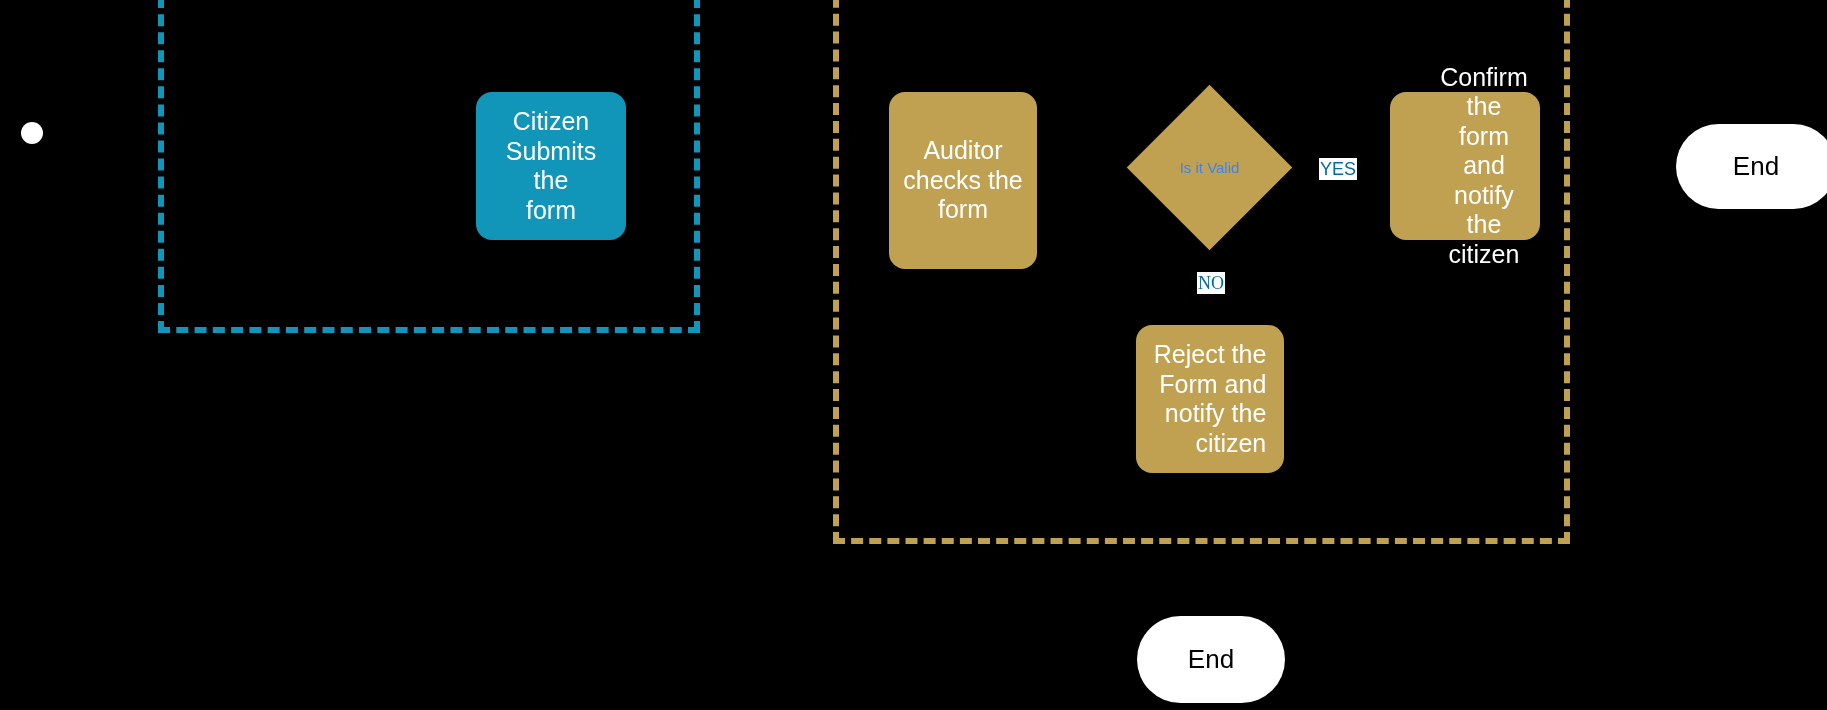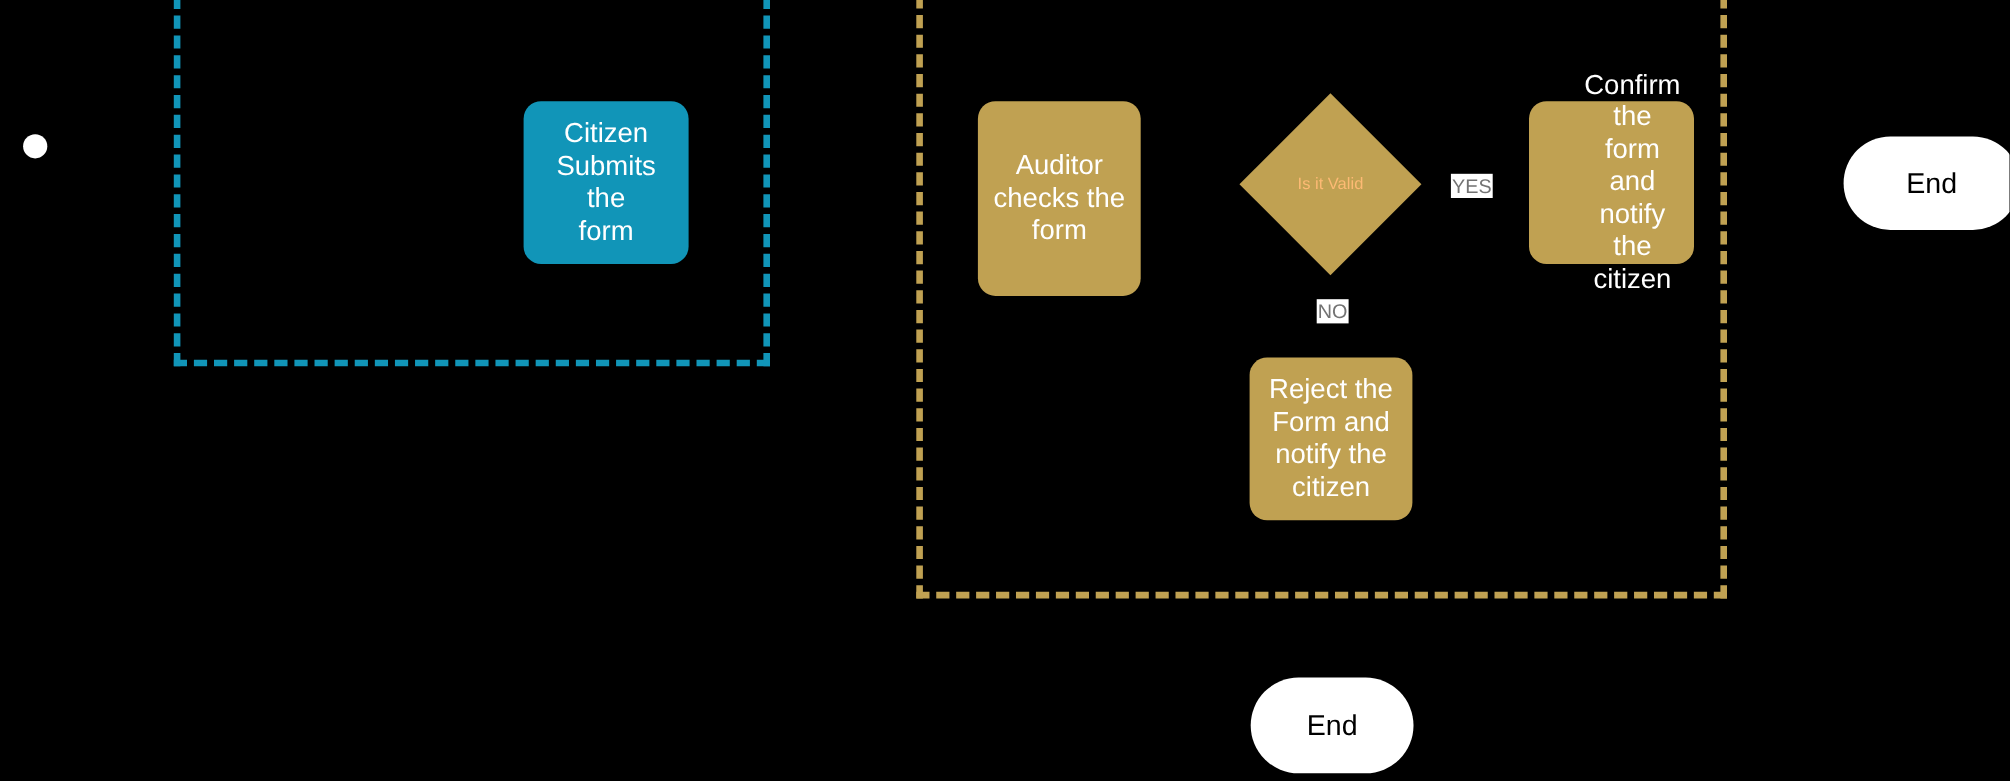--- a/index.html
+++ b/index.html
@@ -66,21 +66,21 @@
     padding: 6px 10px;
     white-space: pre-line;
   }
   .proc-blue { background: #1195B8; }
   .proc-gold { background: #C0A152; }
 
   .box-fill    { left: 220px;  top: 92px;  width: 148px; height: 148px; }
   .box-submit  { left: 476px;  top: 92px;  width: 150px; height: 148px; }
   .box-auditor { left: 889px;  top: 92px;  width: 148px; height: 177px; }
   .box-confirm { left: 1390px; top: 92px;  width: 150px; height: 148px; padding-left: 48px; }
-  .box-reject  { left: 1136px; top: 325px; width: 148px; height: 148px; }
+  .box-reject  { left: 1136px; top: 325px; width: 148px; height: 148px; text-align: right; }
 
   
   .decision {
     position: absolute;
     left: 1151px;
     top: 109px;
     width: 117px;
     height: 117px;
   }
   .decision .diamond-shape {
@@ -88,38 +88,38 @@
     inset: 0;
     background: #C0A152;
     transform: rotate(45deg);
   }
   .decision .diamond-label {
     position: absolute;
     inset: 0;
     display: flex;
     align-items: center;
     justify-content: center;
-    color: #fdba74;
+    color: #3b82f6;
     font-size: 15px;
     white-space: nowrap;
     z-index: 2;
   }
 
   
   .edge-label {
     position: absolute;
     background: #FFFFFF;
-    color: #737373;
+    color: #0369a1;
     font-size: 18px;
     line-height: 1;
     padding: 2px 1px;
     white-space: nowrap;
   }
   .label-yes { left: 1319px; top: 158px; }
-  .label-no  { left: 1197px; top: 272px; }
+  .label-no  { left: 1197px; top: 272px; font-family: Liberation Serif, serif; }
 
   
   .end-node {
     position: absolute;
     box-sizing: border-box;
     background: #FFFFFF;
     color: #000000;
     border-radius: 999px;
     display: flex;
     align-items: center;

